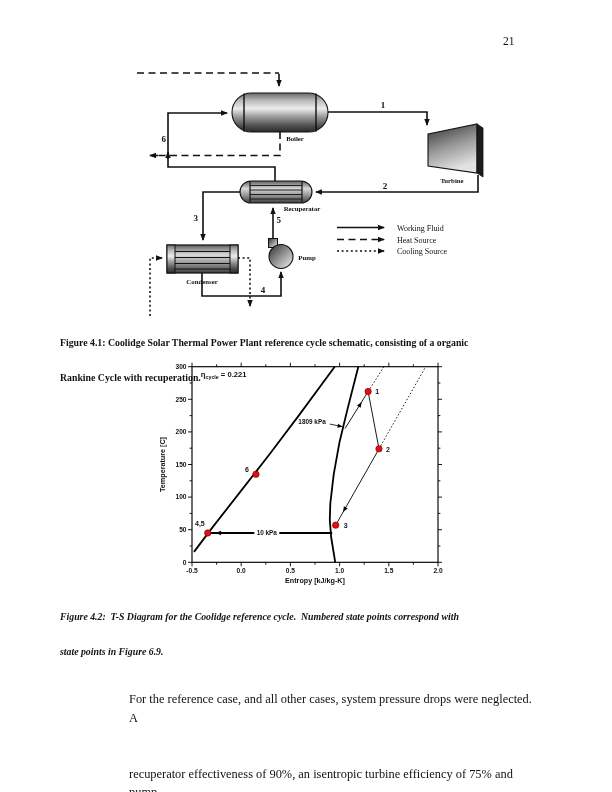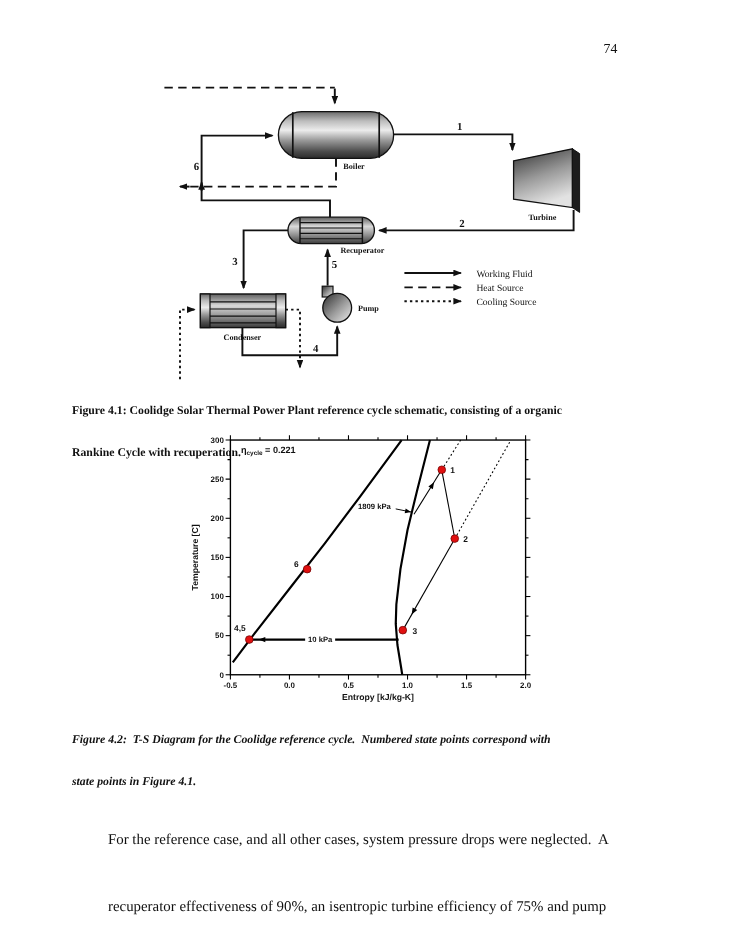--- a/index.html
+++ b/index.html
@@ -2,32 +2,32 @@
 <html><head>
 <meta charset="utf-8">
 <style>
   html,body{margin:0;padding:0;background:#888;}
   .page{position:relative;width:612px;height:792px;background:#ffffff;overflow:hidden;
         font-family:"Liberation Serif", serif;color:#111;}
   .abs{position:absolute;}
   .pageno{font-size:11.5px;}
   .caption{width:492px;text-align:left;font-weight:bold;font-size:9.8px;line-height:11.6px;white-space:pre-wrap;}
   .bodytext{width:442px;font-size:12.4px;line-height:18.6px;white-space:pre-wrap;}
-  .bodytext div{white-space:pre-wrap;}
+  .bodytext div{white-space:pre-wrap;margin-left:39px;}
   svg text{fill:#111;}
   .schem-num{font-family:"Liberation Serif",serif;font-weight:bold;font-size:9px;}
   .schem-comp{font-family:"Liberation Serif",serif;font-weight:bold;font-size:6.8px;text-anchor:middle;}
   .legend-label{font-family:"Liberation Serif",serif;font-size:8px;}
 </style>
 </head>
 <body>
 
 <div class="page">
 
-  <div class="abs pageno" style="left:503px;top:35px;">74</div>
+  <div class="abs pageno" style="left:503px;top:35px;">21</div>
 
   <svg class="abs" style="left:120px;top:60px;" width="370" height="260" viewBox="120 60 370 260">
     <defs>
       <marker id="ah" markerUnits="userSpaceOnUse" markerWidth="8" markerHeight="6.4" refX="6.2" refY="2.8" orient="auto">
         <path d="M0,0 L7.2,2.8 L0,5.6 z" fill="#111"></path>
       </marker>
       <linearGradient id="gDrum" x1="0" y1="0" x2="0" y2="1">
         <stop offset="0" stop-color="#6a6a6a"></stop>
           <stop offset="0.2" stop-color="#bcbcbc"></stop>
         <stop offset="0.4" stop-color="#ececec"></stop>
@@ -217,21 +217,21 @@
       <circle cx="180.664" cy="167.13600000000002" r="3.2" fill="#e01010" stroke="#6d0000" stroke-width="0.6"></circle>
       <text x="188.664" y="170.13600000000002" text-anchor="start" font-size="7" font-weight="bold" font-family="&quot;Liberation Sans&quot;, sans-serif">3</text>
       <circle cx="52.744" cy="174.96" r="3.2" fill="#e01010" stroke="#6d0000" stroke-width="0.6"></circle>
       <text x="49.744" y="167.96" text-anchor="end" font-size="7" font-weight="bold" font-family="&quot;Liberation Sans&quot;, sans-serif">4,5</text>
       <circle cx="100.96000000000001" cy="116.28" r="3.2" fill="#e01010" stroke="#6d0000" stroke-width="0.6"></circle>
       <text x="93.96000000000001" y="114.28" text-anchor="end" font-size="7" font-weight="bold" font-family="&quot;Liberation Sans&quot;, sans-serif">6</text>
     </svg>
 
   <div class="abs caption" style="left:60px;top:588px;font-style:italic;">
     <div>Figure 4.2:  T-S Diagram for the Coolidge reference cycle.  Numbered state points correspond with</div>
-    <div>state points in Figure 4.1.</div>
+    <div>state points in Figure 6.9.</div>
   </div>
 
   <div class="abs bodytext" style="left:90px;top:653px;">
     <div>For the reference case, and all other cases, system pressure drops were neglected.  A</div>
     <div>recuperator effectiveness of 90%, an isentropic turbine efficiency of 75% and pump</div>
     
   </div>
 
 </div>
 

